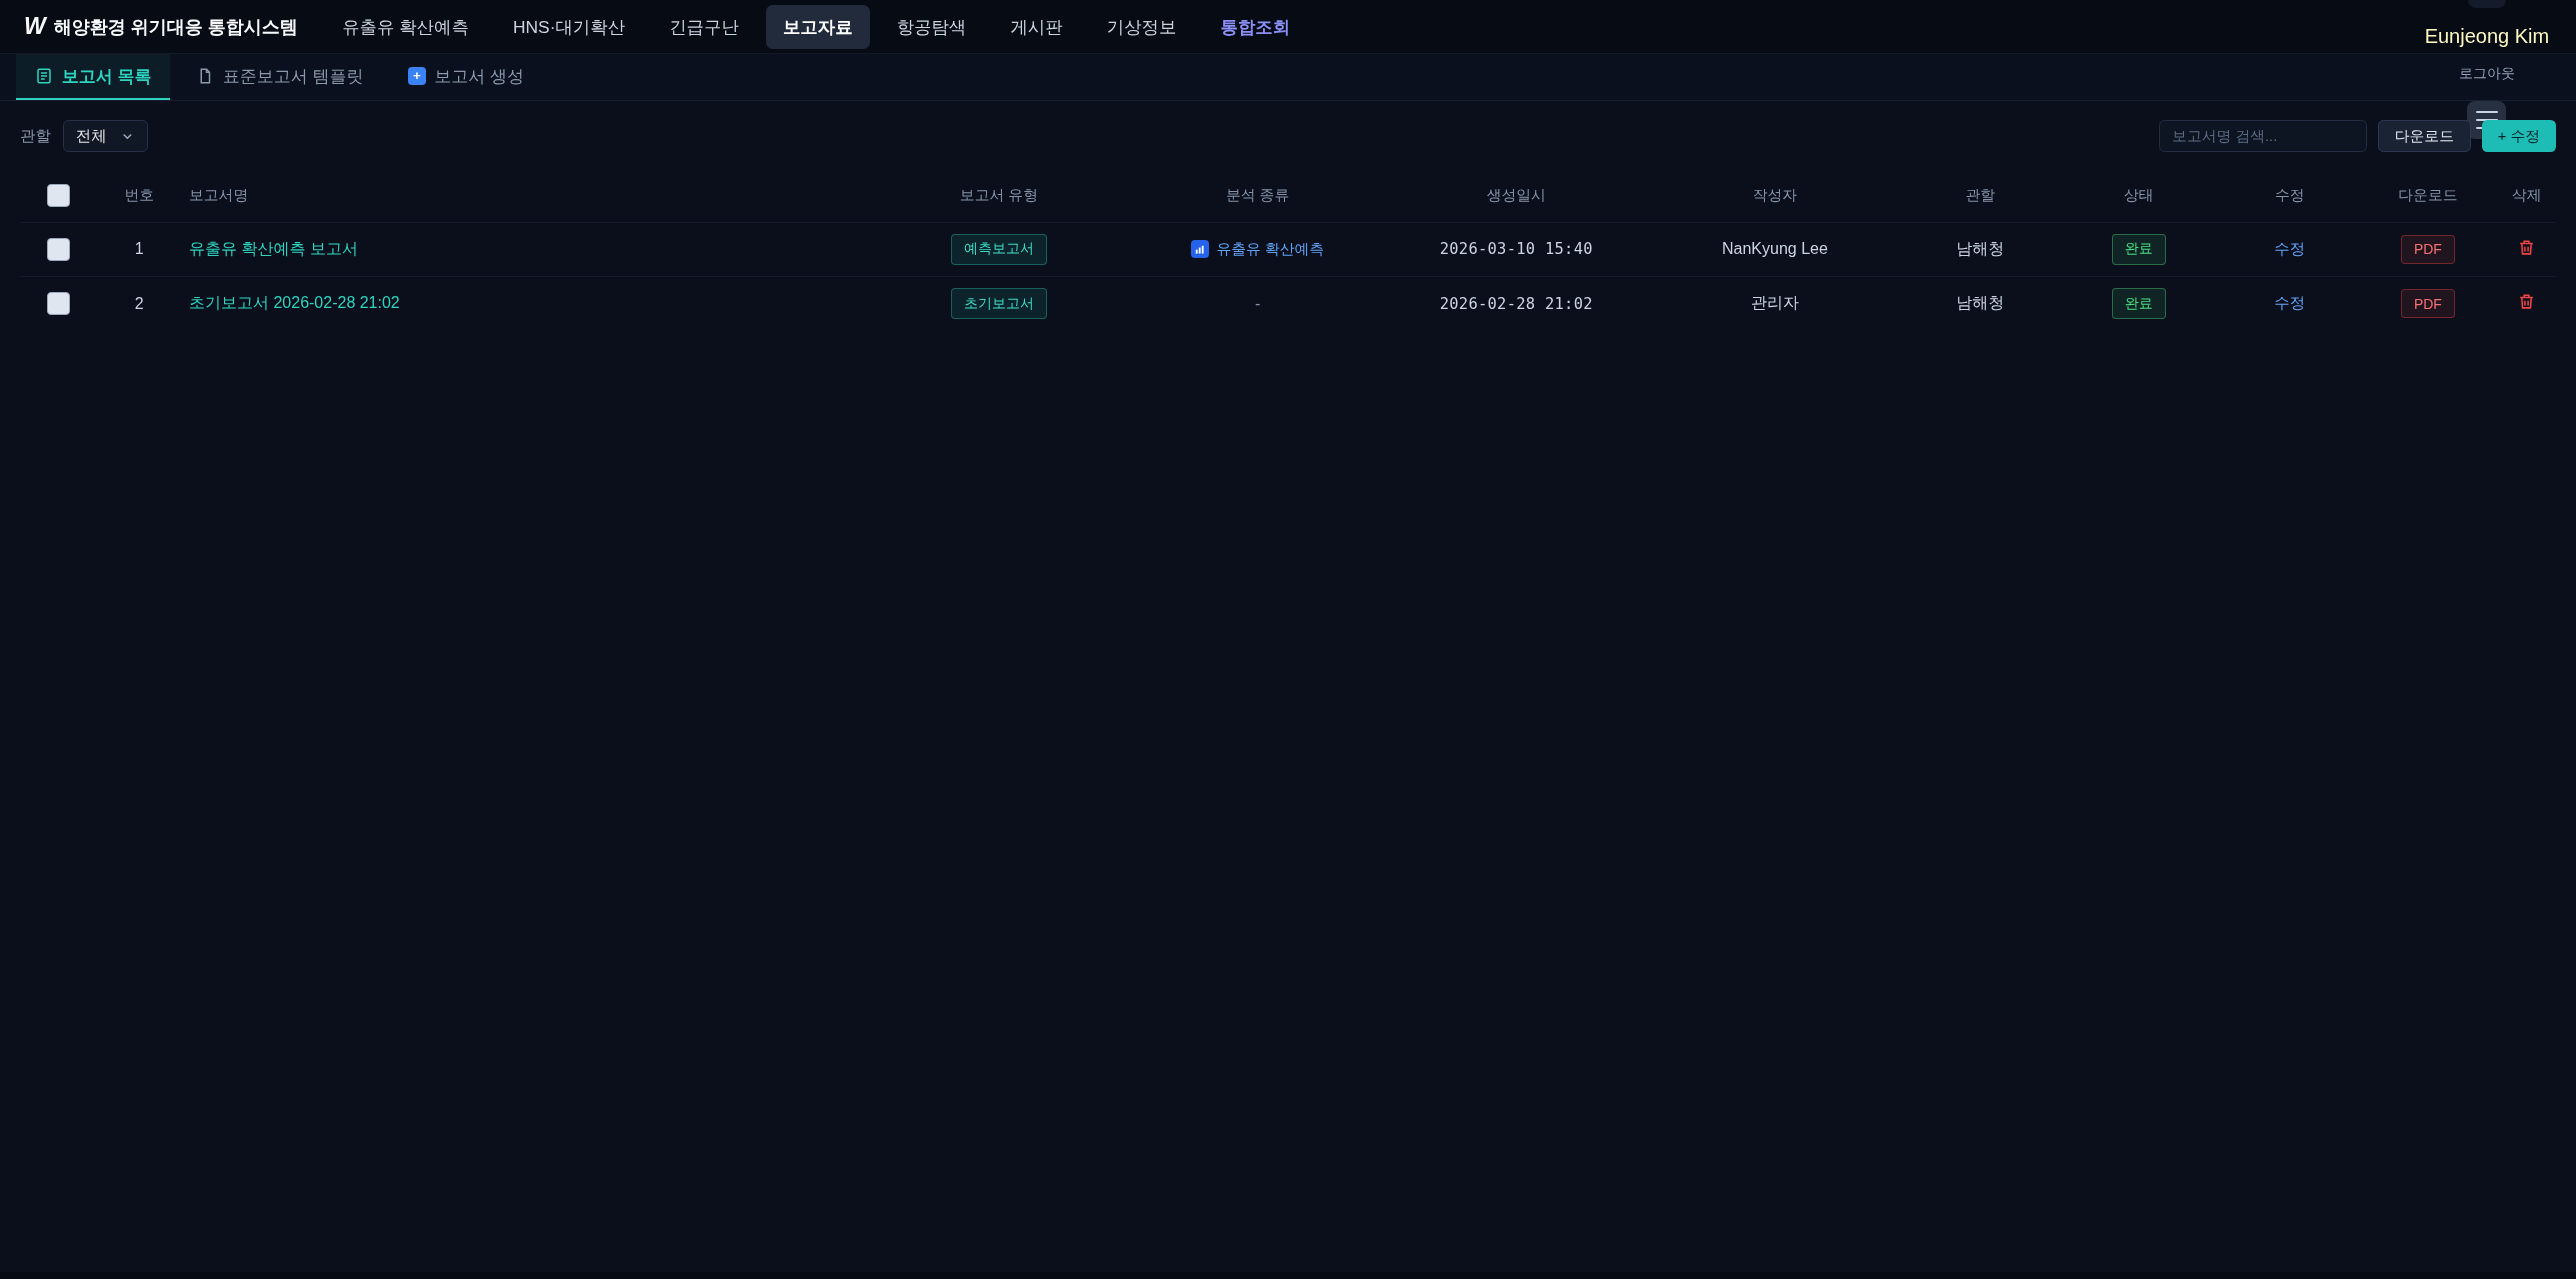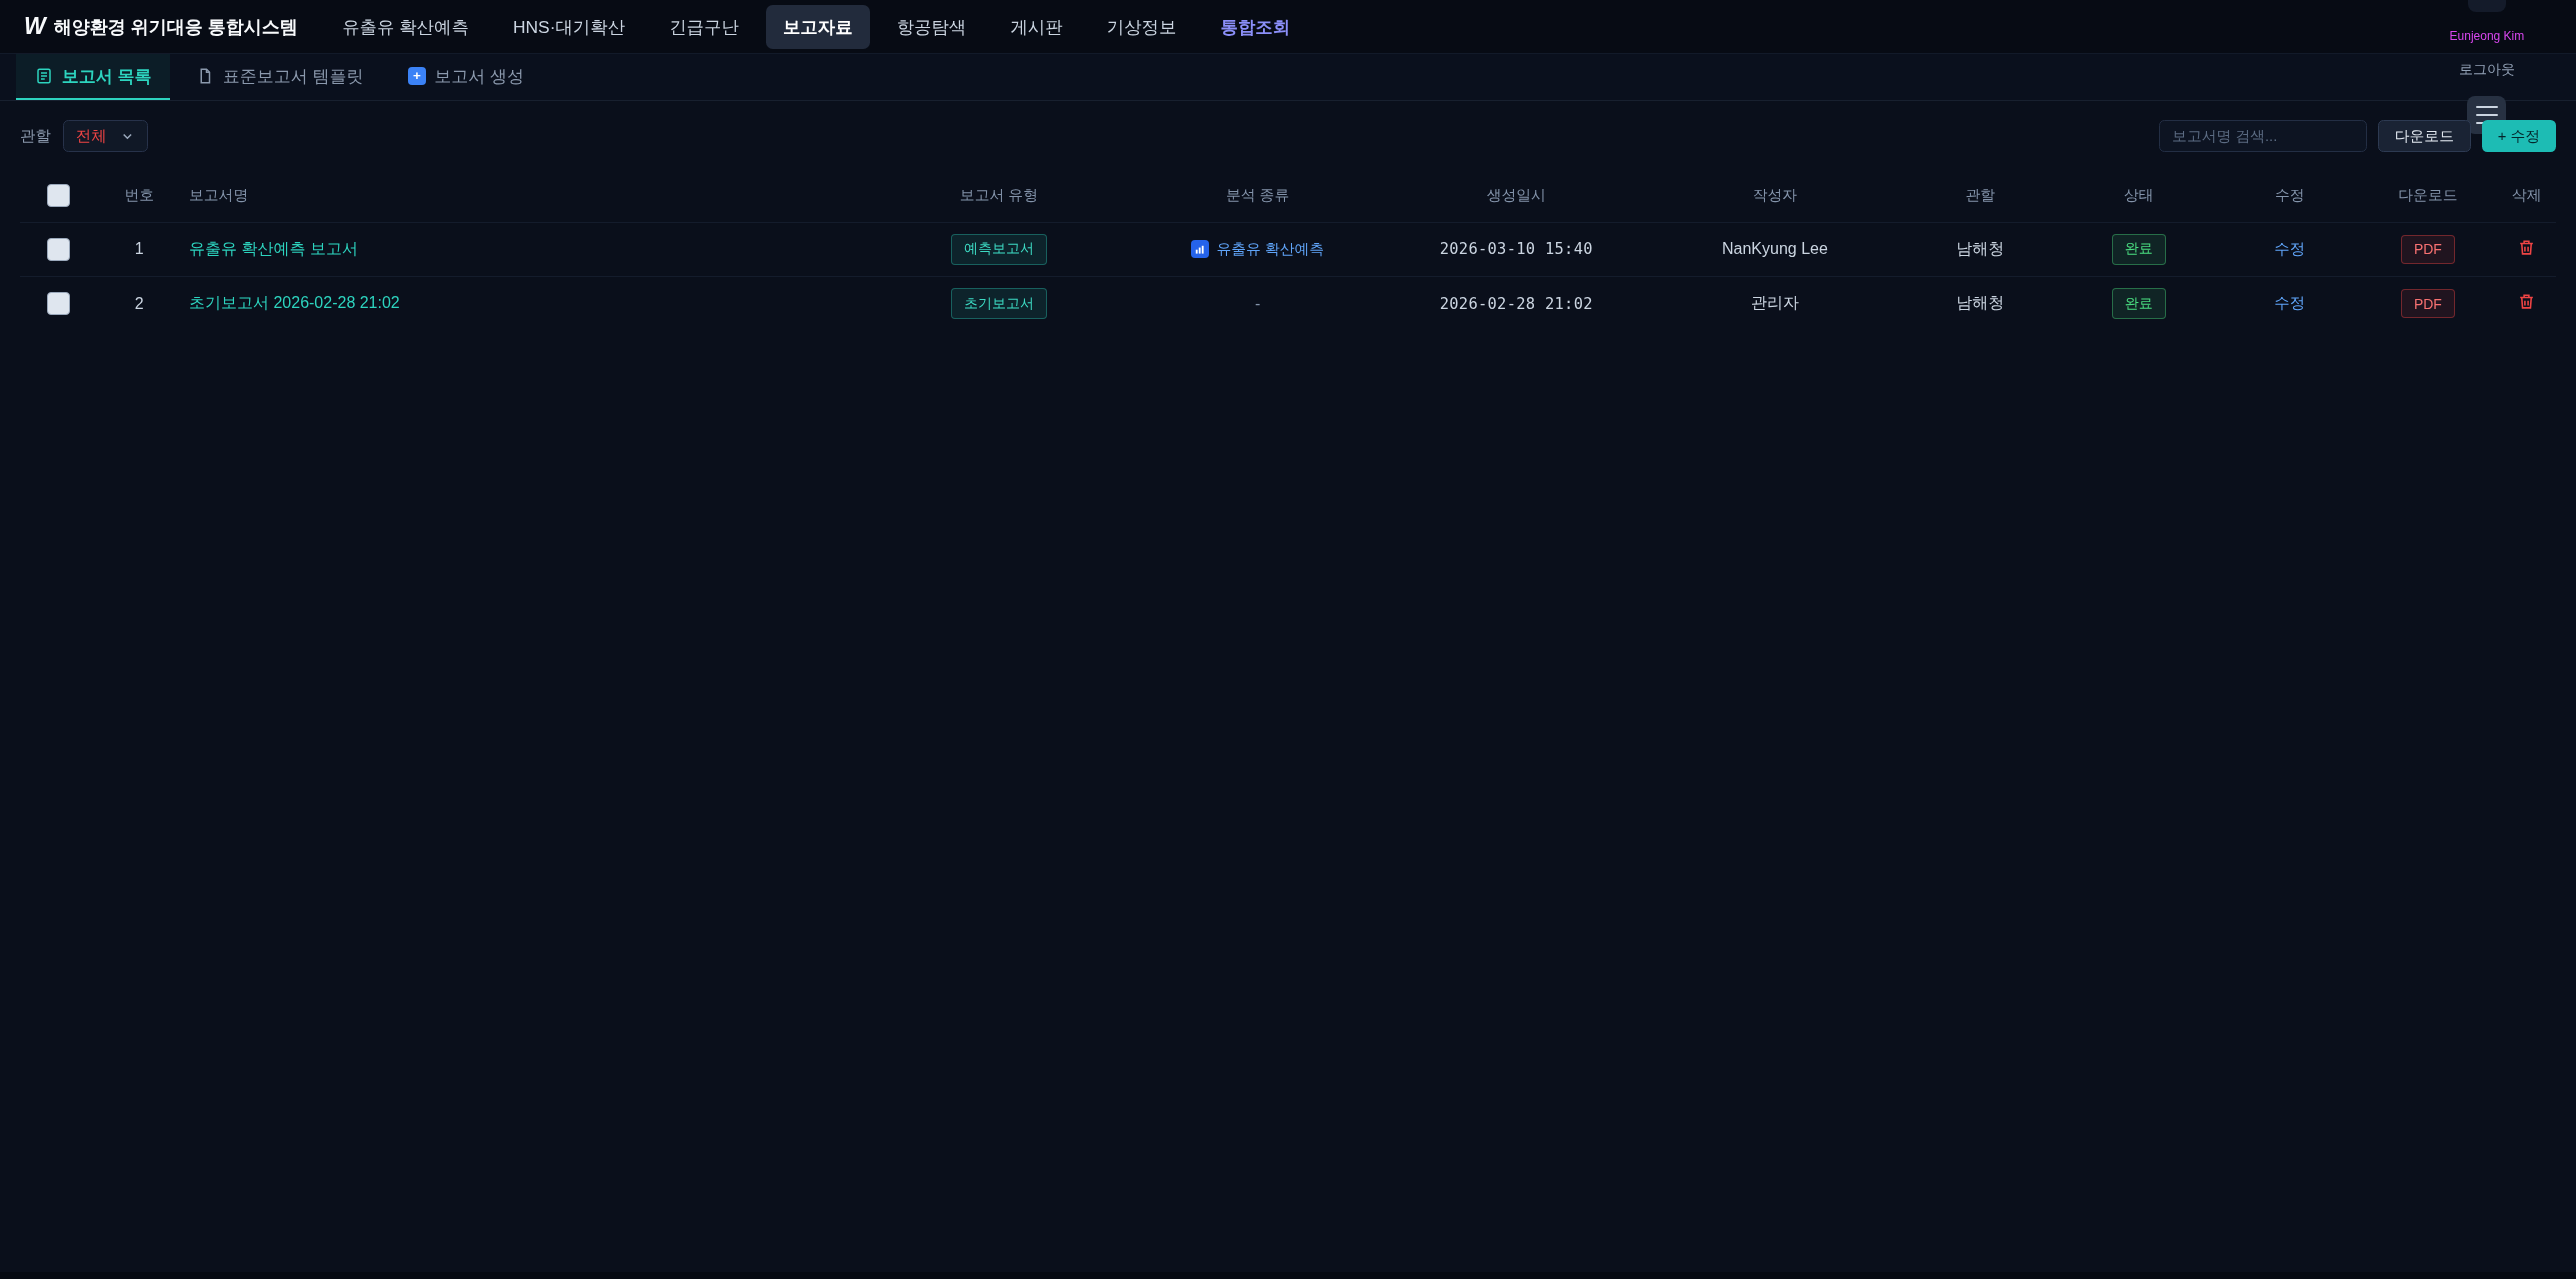--- a/index.html
+++ b/index.html
@@ -27,21 +27,21 @@
   .incident-badge {
     display:flex; align-items:center; gap:8px; padding:7.4px 14.8px; border-radius:6.7px;
     background:rgba(239,68,68,0.10); border:0.7px solid rgba(239,68,68,0.45);
     color:#f87171; font-size:15.4px; font-weight:600; white-space:nowrap;
   }
   .incident-dot { width:9.4px; height:9.4px; border-radius:50%; background:#ef4444; }
   .icon-btn {
     width:38px; height:38px; border-radius:8px; background:#141b2a;
     display:flex; align-items:center; justify-content:center; cursor:pointer;
   }
-  .user-name { font-size:12px; color:#d946ef; white-space:nowrap; }
+  .user-name { font-size:20px; color:#fef9c3; white-space:nowrap; }
   .logout { font-size:14px; color:#94a3b8; cursor:pointer; white-space:nowrap; }
   .menu-btn {
     width:39px; height:38px; border-radius:8px; background:#273142;
     display:flex; flex-direction:column; justify-content:center; gap:6px; padding:0 8.7px; cursor:pointer;
   }
   .menu-btn span { display:block; height:2px; background:#cbd5e1; border-radius:1.3px; }
   
   .tabbar {
     height:47px; background:#0a101d; border-bottom:0.7px solid #18202f;
     display:flex; align-items:stretch; padding:0 16px; gap:6.7px;
@@ -54,21 +54,21 @@
   .tab-icon { display:inline-flex; align-items:center; }
   .tab-icon-plus {
     width:17.4px; height:17.4px; border-radius:4px; background:#3b82f6; color:#fff;
     display:inline-flex; align-items:center; justify-content:center; font-size:13.4px; font-weight:700;
   }
   
   .filterbar { display:flex; align-items:center; padding:0 20px; margin-top:19px; gap:12px; }
   .filter-label { font-size:15.4px; color:#8b99ad; }
   .select {
     display:flex; align-items:center; gap:13.4px; background:#101826; border:0.7px solid #27324a;
-    border-radius:5.4px; padding:0 12px; height:32px; font-size:15.4px; color:#ef4444; cursor:pointer;
+    border-radius:5.4px; padding:0 12px; height:32px; font-size:15.4px; color:#e5e5e5; cursor:pointer;
   }
   .filter-right { margin-left:auto; display:flex; align-items:flex-end; gap:10.7px; }
   .search-input {
     width:208px; height:32px; background:#0d1422; border:0.7px solid #232e44; border-radius:5.4px;
     padding:0 12px; color:#e2e8f0; font-size:14.8px; outline:none;
     font-family:"Liberation Sans","DejaVu Sans",sans-serif;
   }
   .search-input::placeholder { color:#5b6b82; }
   .btn {
     height:32px; padding:0 16px; border-radius:5.4px; font-size:14.8px; cursor:pointer;

